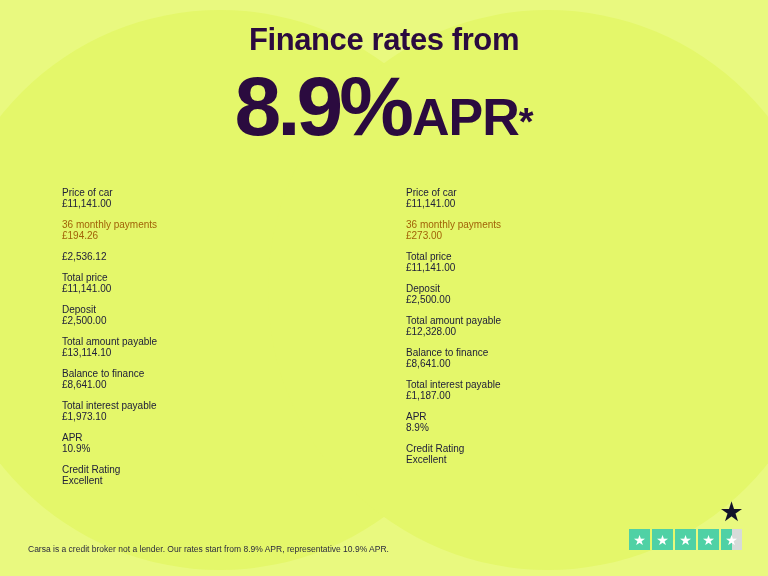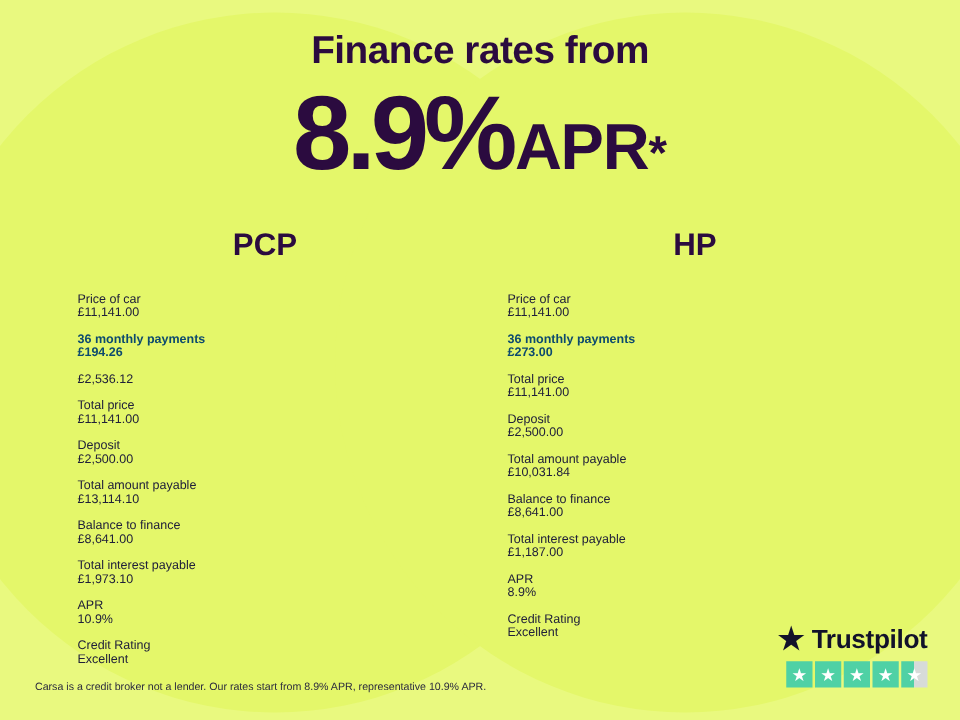--- a/index.html
+++ b/index.html
@@ -85,22 +85,22 @@
     justify-content: space-between;
     align-items: baseline;
     color: #20203a;
     font-size: 10px;
     padding: 5px 2px;
     flex-direction: column;
   }
   .row .label { text-align: left; }
   .row .value { text-align: right; }
   .row.bold .label, .row.bold .value {
-    font-weight: bold;
-    color: #0c4a6e;
+    font-weight: normal;
+    color: #a16207;
   }
   .footer {
     position: absolute;
     left: 28px;
     bottom: 20px;
     color: #2b2b3d;
     font-size: 8.5px;
     line-height: 1.55;
     max-width: 430px;
   }
@@ -158,21 +158,20 @@
 
     <div class="rate-row">
       <span class="rate-big">8.9%</span>
       <span class="rate-apr">APR</span>
       <span class="rate-star">*</span>
     </div>
 
     <div class="columns">
 
       <div class="col">
-        <div class="col-title">PCP</div>
 
         <div class="row">
           <span class="label">Price of car</span>
           <span class="value">£11,141.00</span>
         </div>
         <div class="row bold">
           <span class="label">36 monthly payments</span>
           <span class="value">£194.26</span>
         </div>
         <div class="row">
@@ -202,41 +201,40 @@
           <span class="label">APR</span>
           <span class="value">10.9%</span>
         </div>
         <div class="row">
           <span class="label">Credit Rating</span>
           <span class="value">Excellent</span>
         </div>
       </div>
 
       <div class="col">
-        <div class="col-title">HP</div>
 
         <div class="row">
           <span class="label">Price of car</span>
           <span class="value">£11,141.00</span>
         </div>
         <div class="row bold">
           <span class="label">36 monthly payments</span>
           <span class="value">£273.00</span>
         </div>
         <div class="row">
           <span class="label">Total price</span>
           <span class="value">£11,141.00</span>
         </div>
         <div class="row">
           <span class="label">Deposit</span>
           <span class="value">£2,500.00</span>
         </div>
         <div class="row">
           <span class="label">Total amount payable</span>
-          <span class="value">£10,031.84</span>
+          <span class="value">£12,328.00</span>
         </div>
         <div class="row">
           <span class="label">Balance to finance</span>
           <span class="value">£8,641.00</span>
         </div>
         <div class="row">
           <span class="label">Total interest payable</span>
           <span class="value">£1,187.00</span>
         </div>
         <div class="row">
@@ -251,21 +249,20 @@
 
     </div>
 
     <div class="footer">
       <div>Carsa is a credit broker not a lender. Our rates start from 8.9% APR, representative 10.9% APR.</div>
     </div>
 
     <div class="trustpilot">
       <div class="tp-top">
         <span class="tp-star-glyph">★</span>
-        <span>Trustpilot</span>
       </div>
       <div class="tp-stars">
         <span class="tp-box">★</span>
         <span class="tp-box">★</span>
         <span class="tp-box">★</span>
         <span class="tp-box">★</span>
         <span class="tp-box half">★</span>
       </div>
     </div>
 

